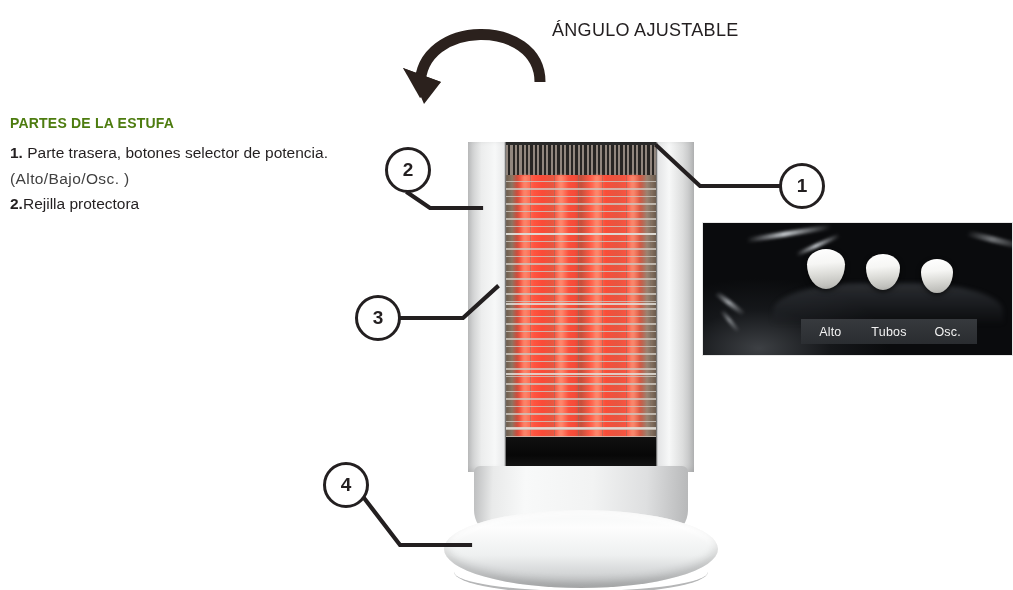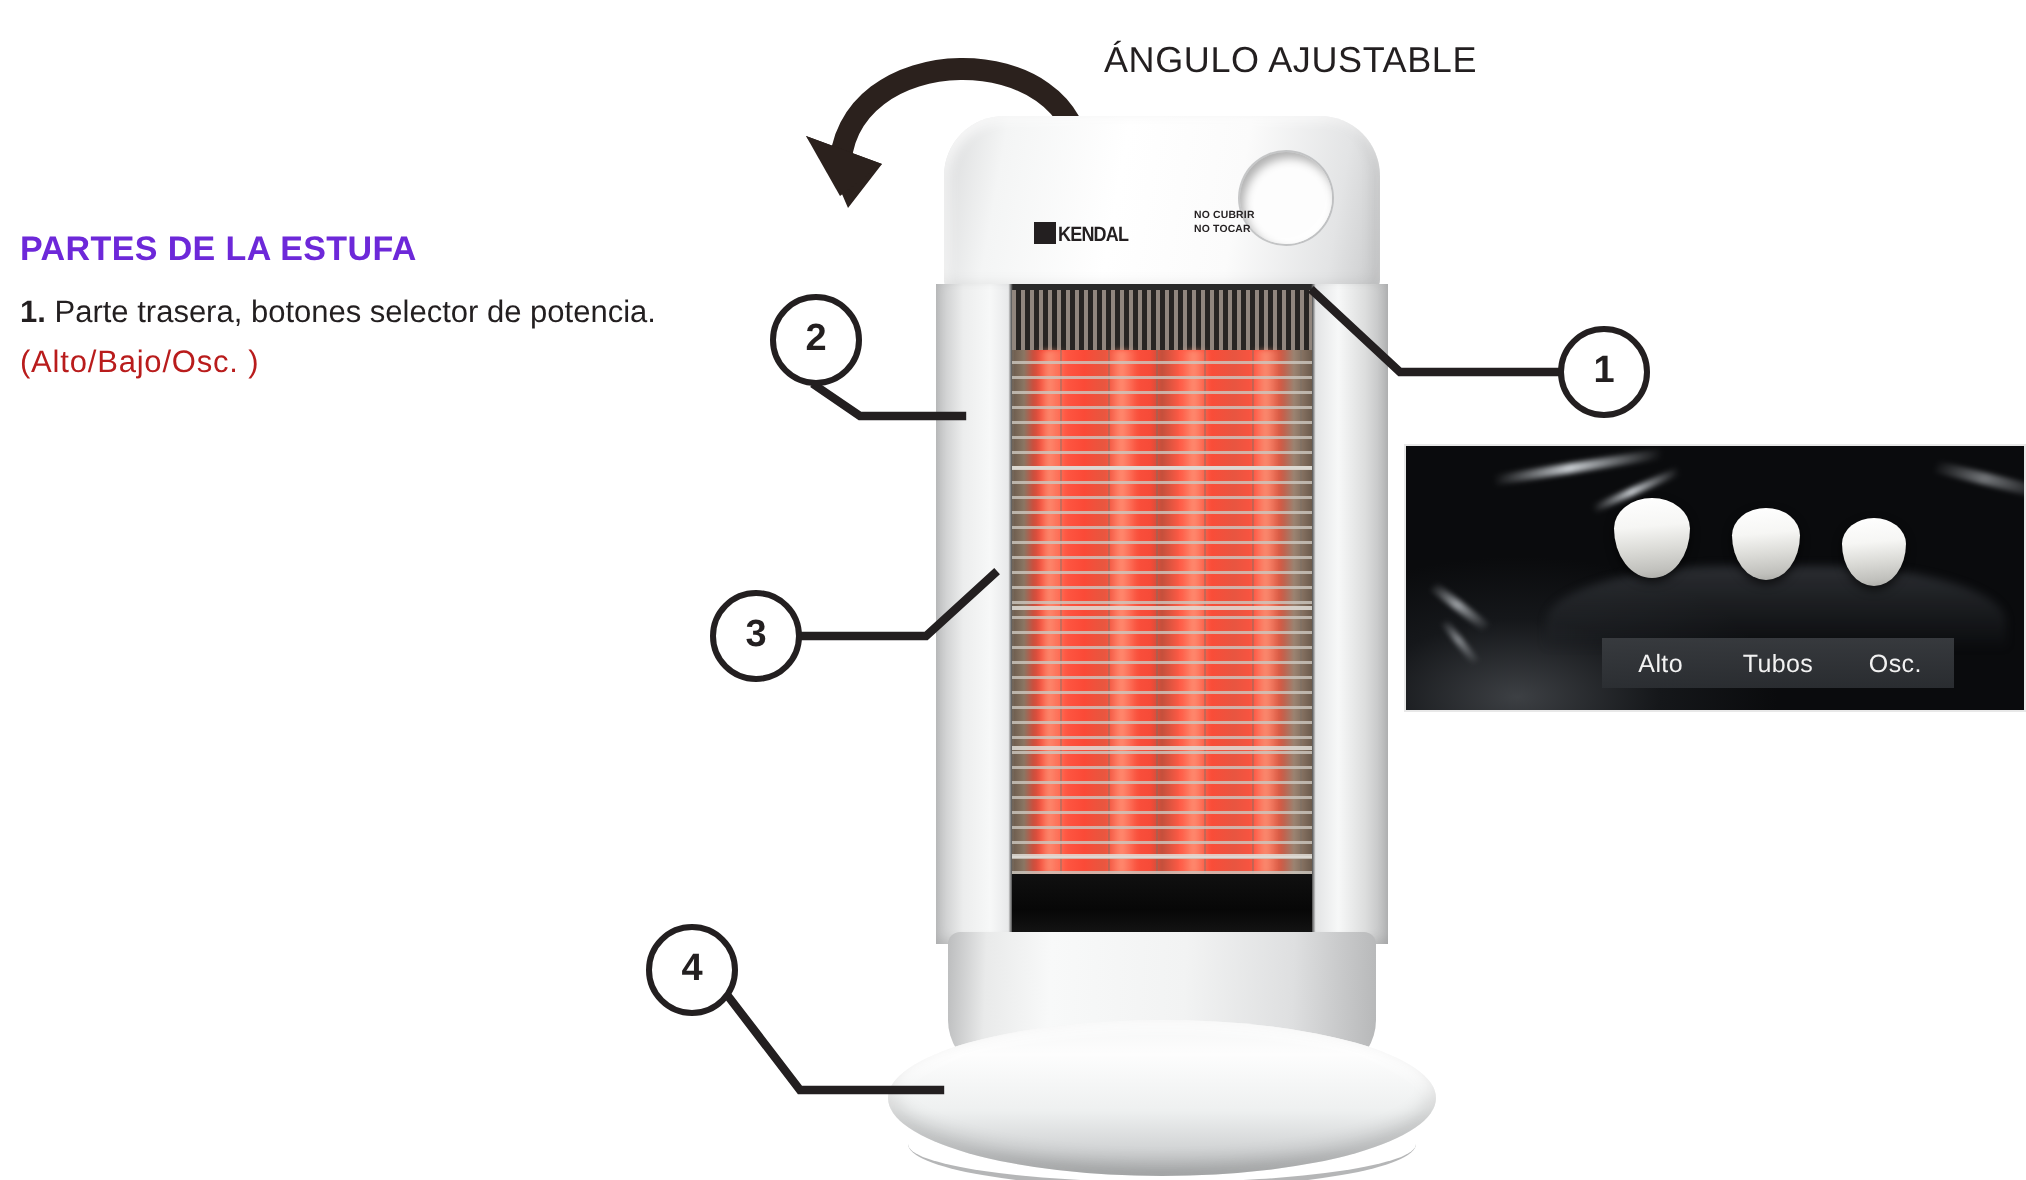--- a/index.html
+++ b/index.html
@@ -21,39 +21,39 @@
   }
 
   
   #parts-list {
     position: absolute;
     left: 10px;
     top: 116px;
     width: 380px;
   }
   #parts-title {
-    font-size: 17px;
+    font-size: 14px;
     font-weight: bold;
     letter-spacing: .2px;
-    color: #6d28d9;
+    color: #4d7c0f;
     margin: 0 0 9px 0;
     line-height: 1.1;
   }
   .part-line {
     font-size: 15.5px;
     color: #231f20;
     line-height: 1.62;
     white-space: nowrap;
   }
   .part-num {
     font-weight: bold;
   }
   .part-sub {
     font-size: 15.5px;
-    color: #b91c1c;
+    color: #404040;
     line-height: 1.62;
     letter-spacing: .4px;
   }
 
   
   #angle-caption {
     position: absolute;
     left: 552px;
     top: 20px;
     font-size: 18px;
@@ -353,47 +353,39 @@
 
   <div id="parts-list">
     <div id="parts-title">PARTES DE LA ESTUFA</div>
 
     <div class="part-line">
       <span class="part-num">1.</span>
       <span>Parte trasera, botones selector de potencia.</span>
     </div>
     <div class="part-sub">(Alto/Bajo/Osc. )</div>
 
+    <div class="part-line">
+      <span class="part-num">2.</span><span>Rejilla protectora</span>
+    </div>
 
 
   </div>
 
   <div id="angle-caption">ÁNGULO AJUSTABLE</div>
 
   <svg class="overlay" viewBox="0 0 1013 590">
     <g>
       <path d="M 420 86 C 420 18, 540 18, 540 82" fill="none" stroke="#2b211d" stroke-width="11" stroke-linecap="butt"></path>
       <polygon points="403,68 441,82 424,104 418,90" fill="#2b211d"></polygon>
       <polygon points="403,68 441,82 420,98" fill="#2b211d"></polygon>
     </g>
   </svg>
 
   <div id="heater">
 
-    <div id="heater-head">
-      <div id="handle-hole"></div>
-      <div id="brand-logo">
-        <div id="brand-mark"></div>
-        <div id="brand-name">KENDAL</div>
-      </div>
-      <div id="warning-text">
-        <div>NO CUBRIR</div>
-        <div>NO TOCAR</div>
-      </div>
-    </div>
 
     <div id="heater-body">
       <div id="grille-window">
         <div id="vent-strip"></div>
         <div id="glow-area">
           <div class="glow-tube" style="left:12px"></div>
           <div class="glow-tube" style="left:48px"></div>
           <div class="glow-tube" style="left:84px"></div>
           <div class="glow-tube" style="left:120px"></div>
           <div id="grid-bars"></div>

